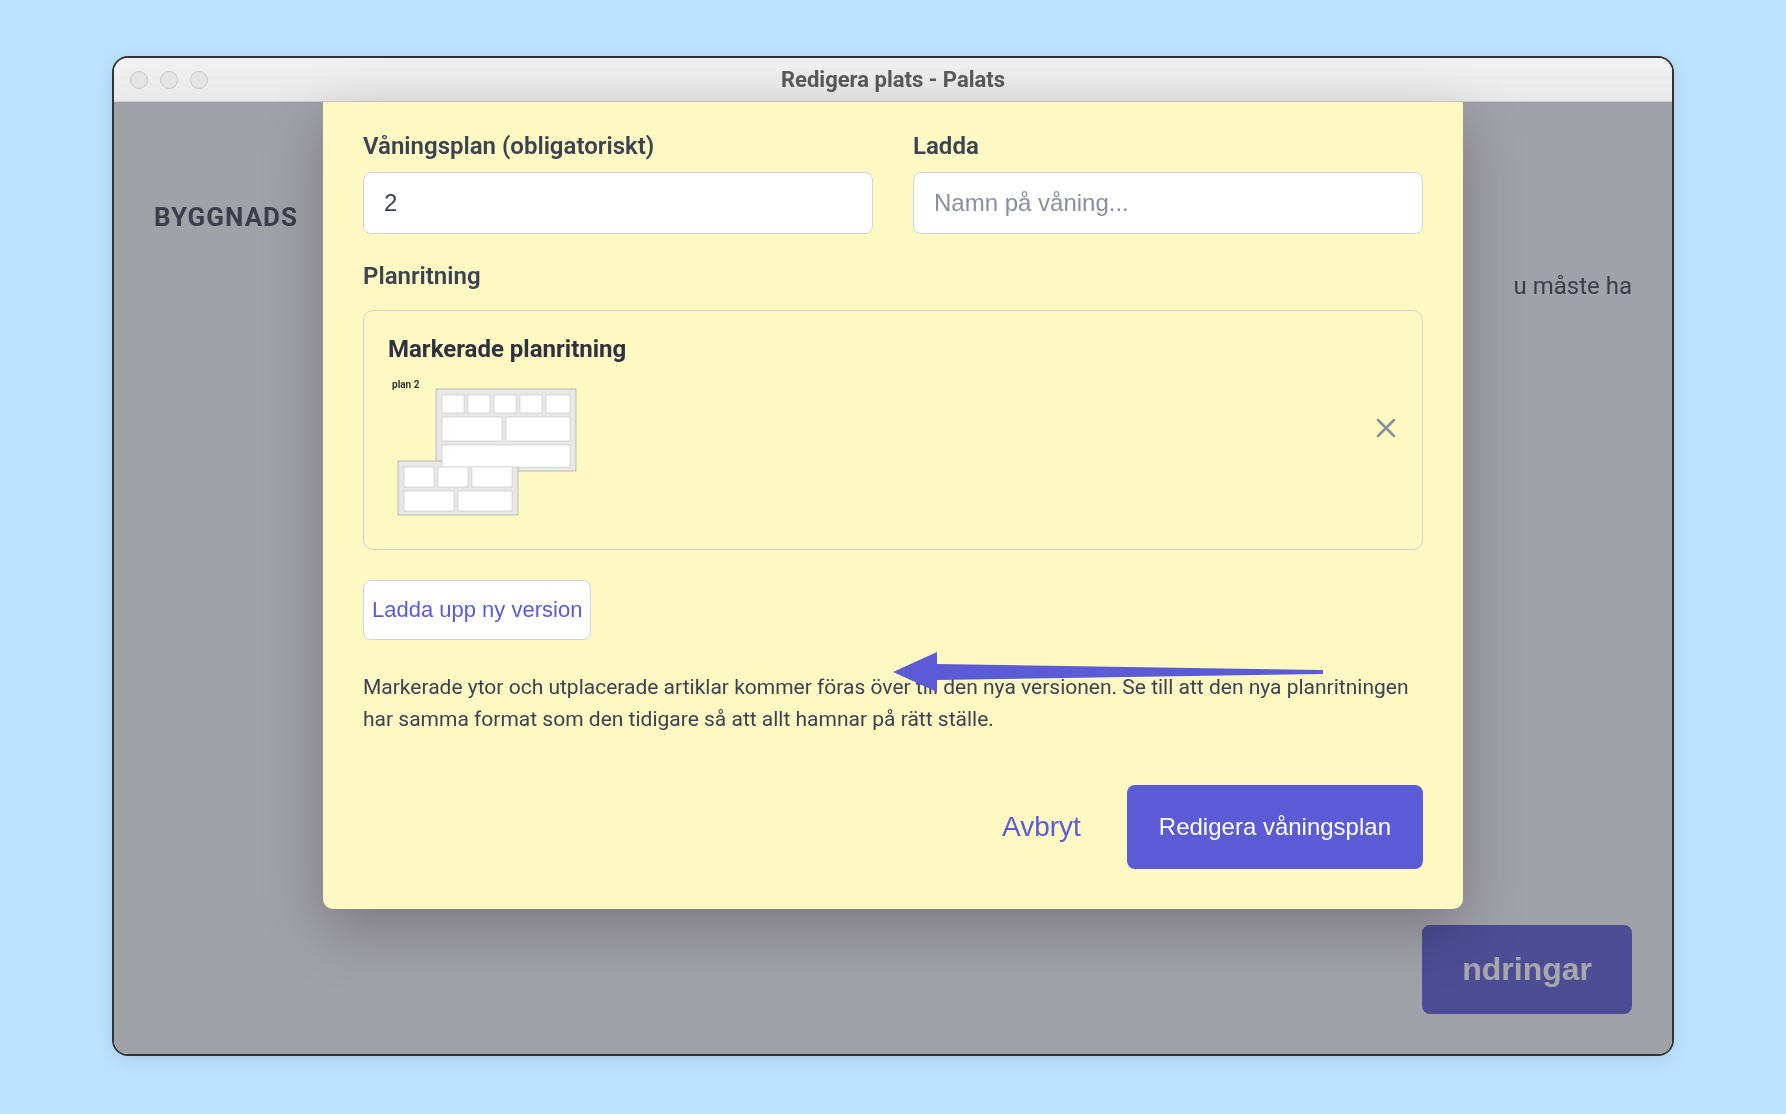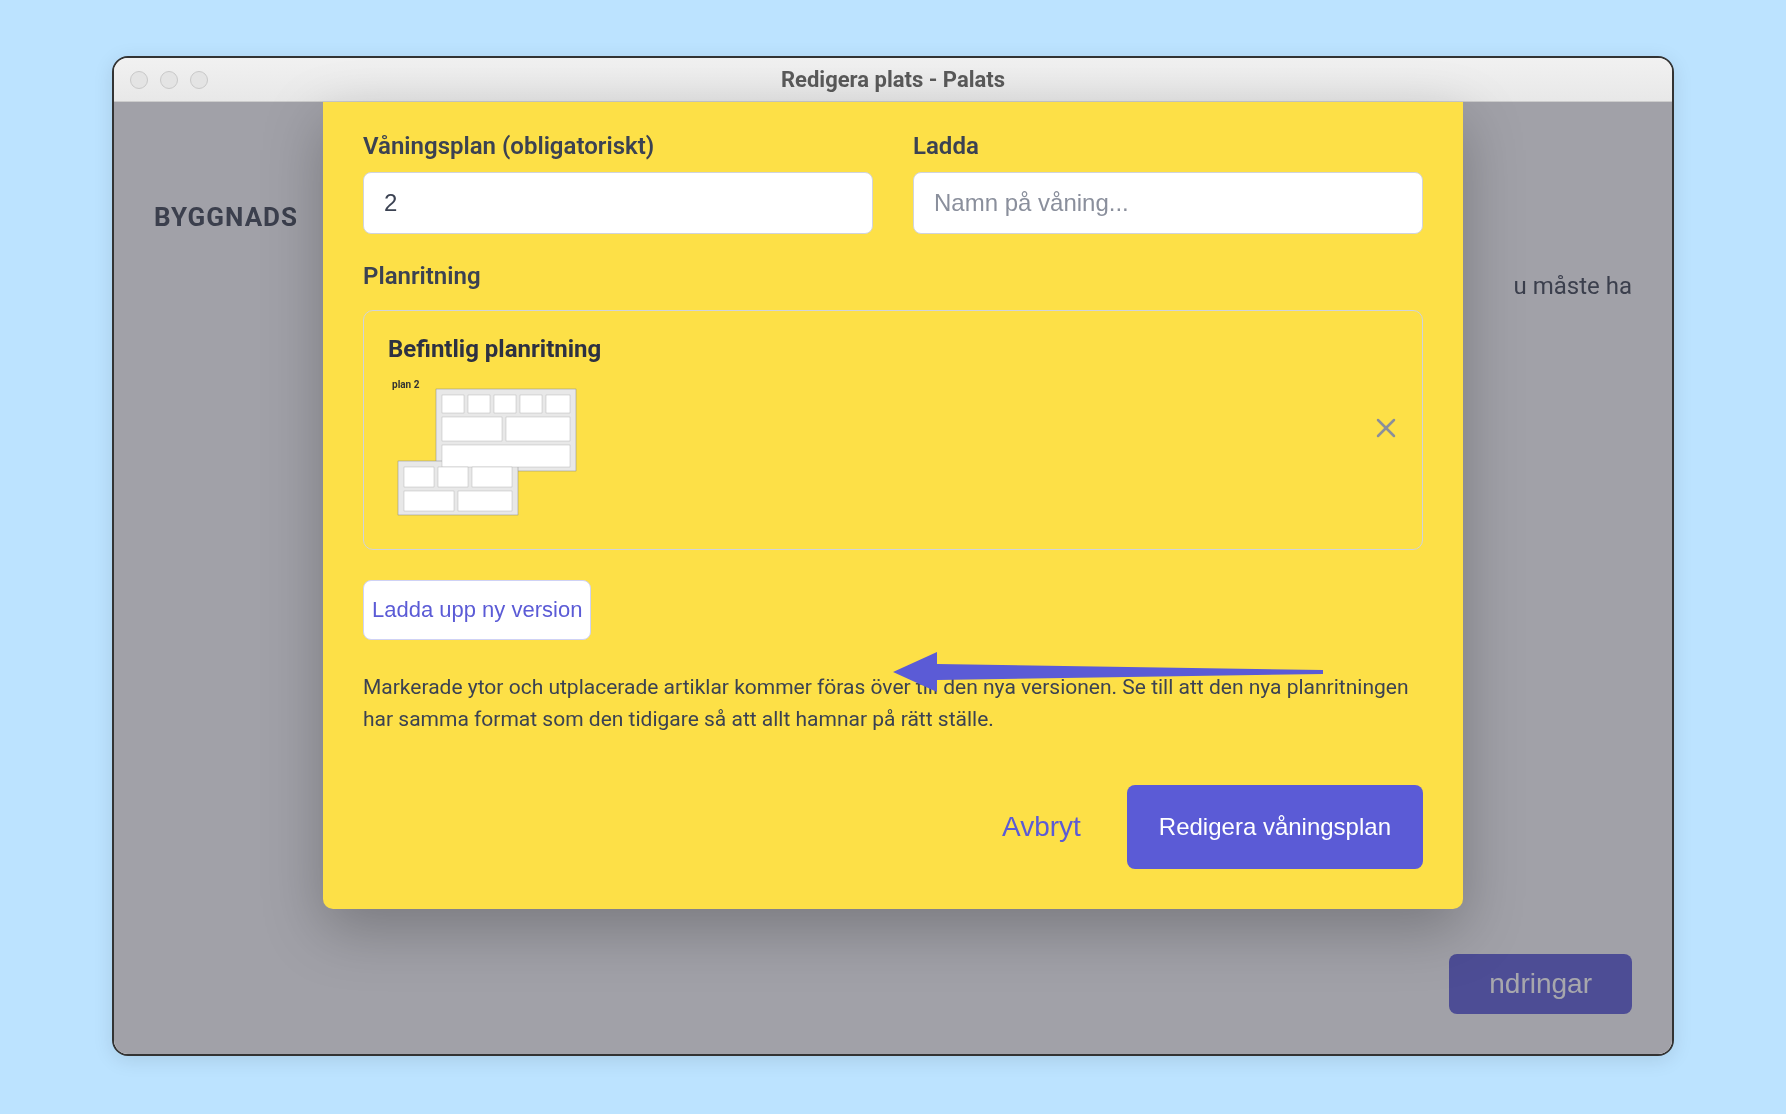--- a/index.html
+++ b/index.html
@@ -81,36 +81,36 @@
       color: #3b4252;
     }
     .bg-footer-btn {
       position: absolute;
       right: 40px;
       bottom: 40px;
       background: #5b5bd6;
       color: #fff;
       border: none;
       border-radius: 8px;
-      padding: 14px 40px;
-      font-size: 28px;
-      font-weight: 400;
+      padding: 26px 40px;
+      font-size: 32px;
+      font-weight: 700;
     }
     .overlay {
       position: absolute;
       inset: 44px 0 0 0;
       background: rgba(60,60,70,0.45);
     }
     .modal {
       position: absolute;
       top: 44px;
       left: 50%;
       transform: translateX(-50%);
       width: 1140px;
-      background: #fde047;
+      background: #fef9c3;
       border-radius: 0 0 10px 10px;
       padding: 30px 40px 40px 40px;
       box-shadow: 0 20px 60px rgba(0,0,0,0.25);
     }
     .field-row {
       display: flex;
       gap: 40px;
       margin-bottom: 28px;
     }
     .field {
@@ -265,21 +265,21 @@
       </div>
       <div class="field">
         <label class="field-label">Ladda</label>
         <input class="field-input" type="text" placeholder="Namn på våning..." style="">
       </div>
     </div>
 
     <div class="section-label">Planritning</div>
 
     <div class="plan-box">
-      <div class="plan-box-title">Befintlig planritning</div>
+      <div class="plan-box-title">Markerade planritning</div>
       <div class="plan-thumb">
         <span class="plan-thumb-label">plan 2</span>
         <svg viewBox="0 0 200 150" width="200" height="150">
           <rect x="48" y="14" width="140" height="82" class="fp-rect"></rect>
           <rect x="10" y="86" width="120" height="54" class="fp-rect"></rect>
           <rect x="54" y="20" width="22" height="18" class="fp-room"></rect>
           <rect x="80" y="20" width="22" height="18" class="fp-room"></rect>
           <rect x="106" y="20" width="22" height="18" class="fp-room"></rect>
           <rect x="132" y="20" width="22" height="18" class="fp-room"></rect>
           <rect x="158" y="20" width="24" height="18" class="fp-room"></rect>

